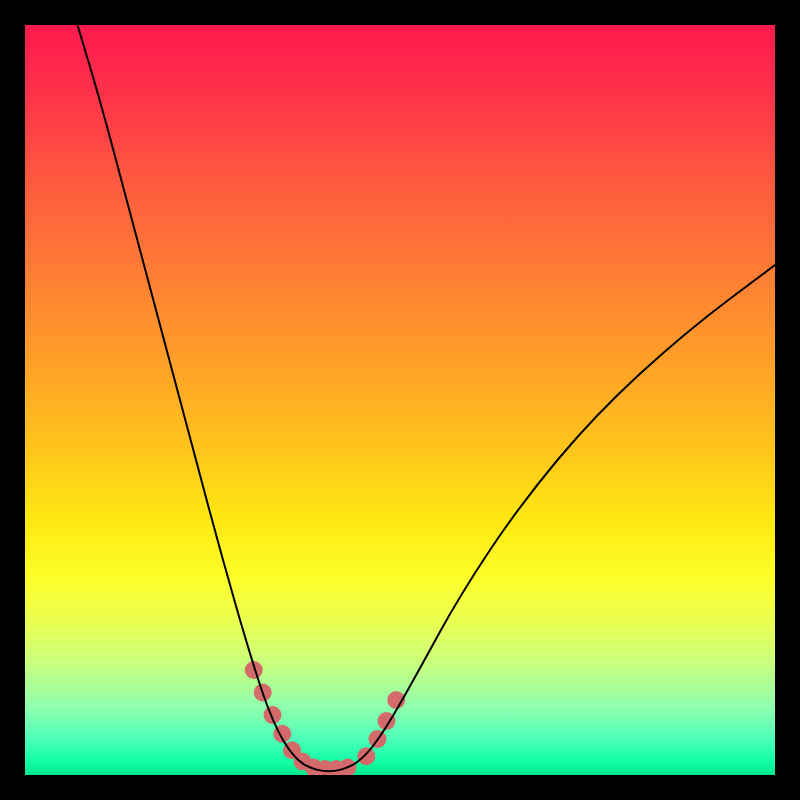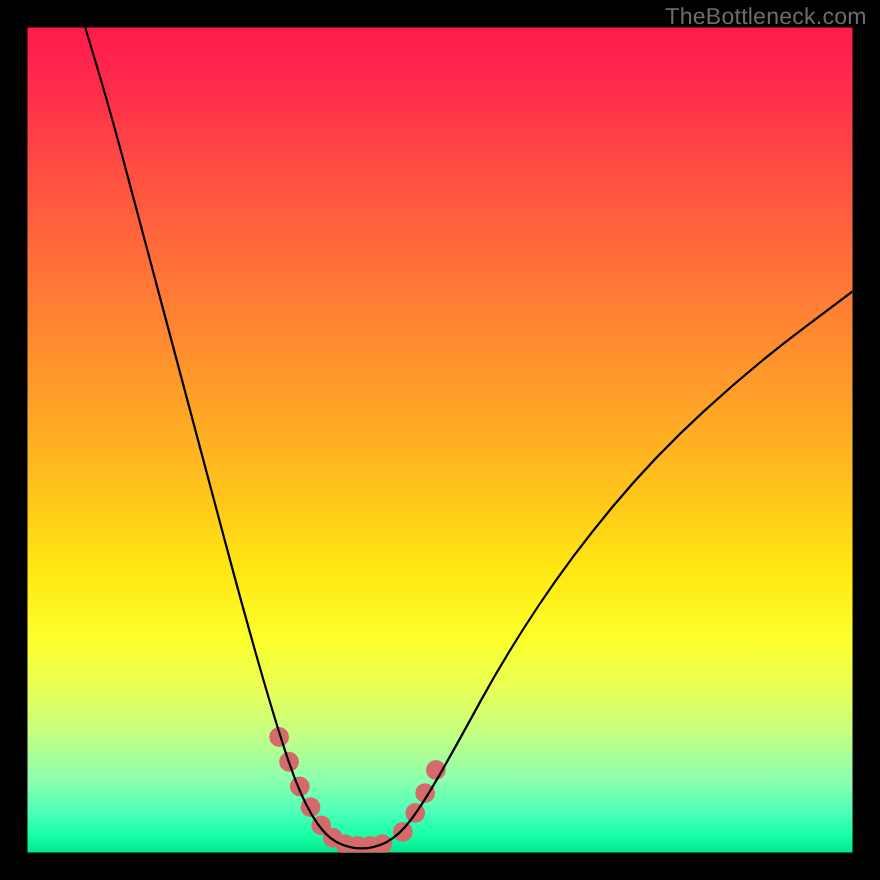--- a/index.html
+++ b/index.html
@@ -75,14 +75,13 @@
           <circle cx="311.25" cy="744.00" r="9" fill="#d46a6a"></circle>
           <circle cx="322.50" cy="742.50" r="9" fill="#d46a6a"></circle>
           <circle cx="341.25" cy="731.25" r="9" fill="#d46a6a"></circle>
           <circle cx="352.50" cy="714.00" r="9" fill="#d46a6a"></circle>
           <circle cx="361.50" cy="696.00" r="9" fill="#d46a6a"></circle>
           <circle cx="371.25" cy="675.00" r="9" fill="#d46a6a"></circle>
         </g>
       <path id="curve-path" fill="none" stroke="#000000" stroke-width="2" stroke-linecap="round" d="M 52.50 0.00 Q 52.50 0.00 63.75 37.50 Q 75.00 75.00 90.00 131.25 Q 105.00 187.50 120.00 243.75 Q 135.00 300.00 150.00 356.25 Q 165.00 412.50 180.00 468.75 Q 195.00 525.00 210.00 577.50 Q 225.00 630.00 236.25 663.75 Q 247.50 697.50 258.75 716.25 Q 270.00 735.00 281.25 740.63 Q 292.50 746.25 303.75 746.25 Q 315.00 746.25 326.25 740.63 Q 337.50 735.00 348.75 720.00 Q 360.00 705.00 375.00 678.75 Q 390.00 652.50 412.50 611.25 Q 435.00 570.00 465.00 525.00 Q 495.00 480.00 532.50 435.00 Q 570.00 390.00 615.00 348.75 Q 660.00 307.50 705.00 273.75 T 750.00 240.00"></path>
     </svg>
   </div>
-  <div class="watermark">TheBottleneck.com</div>
 </div>
 
 </body></html>

